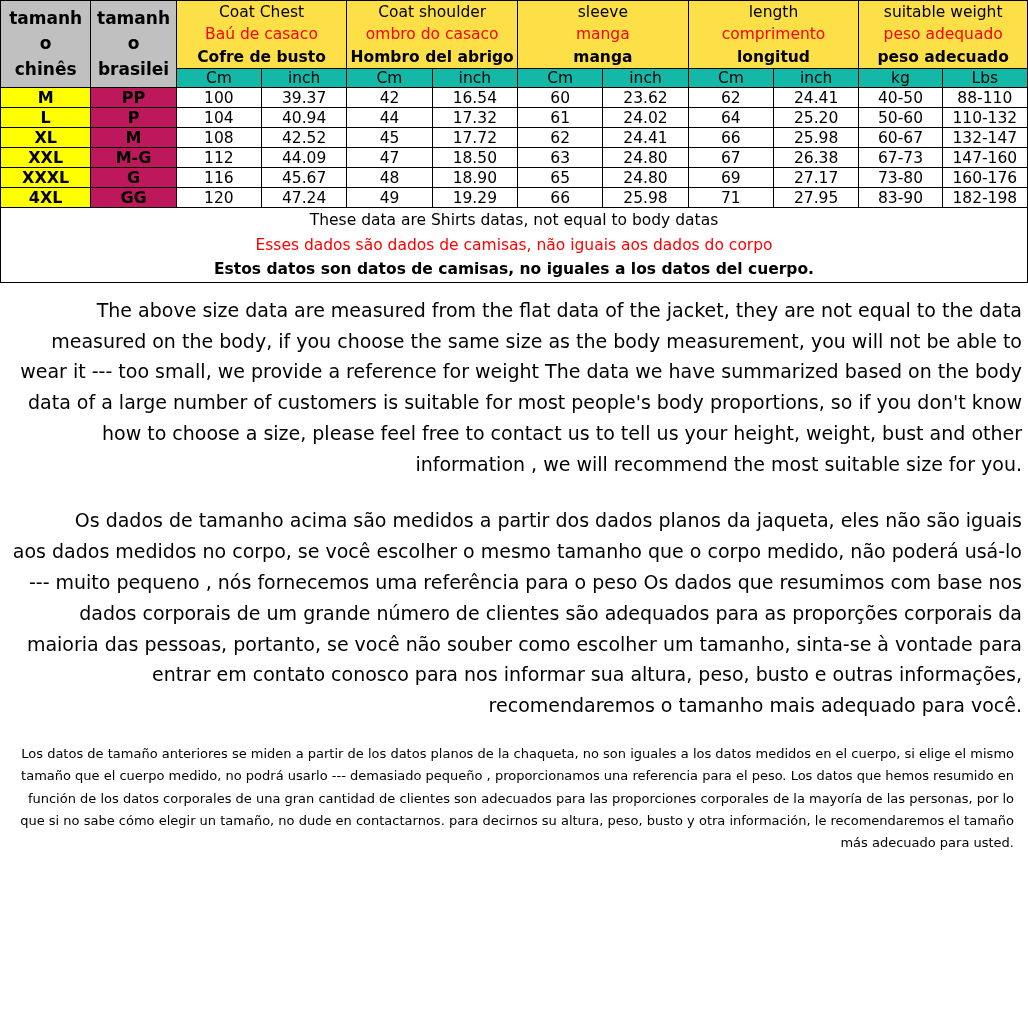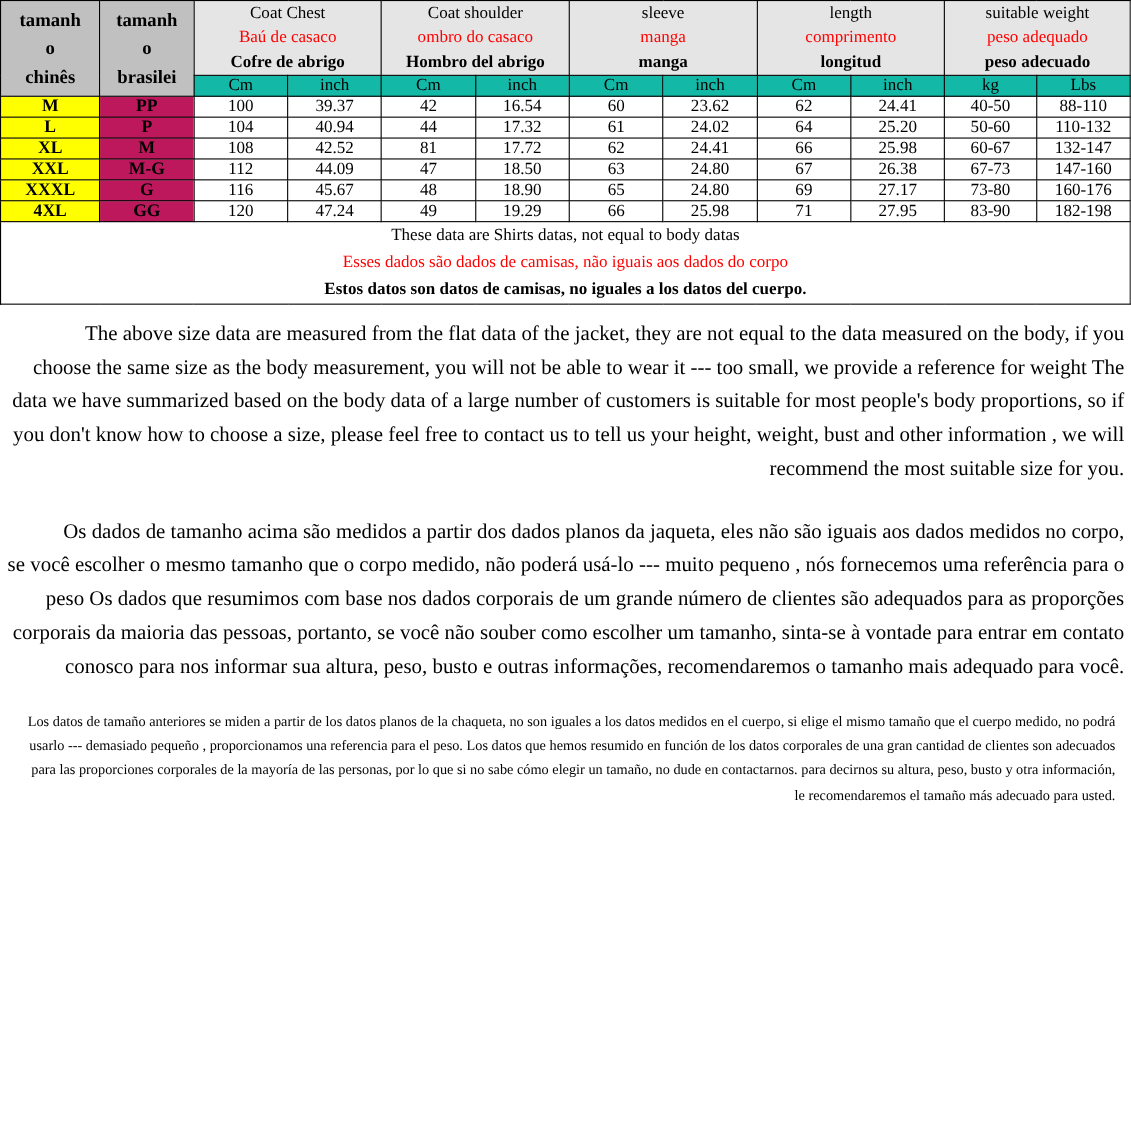--- a/index.html
+++ b/index.html
@@ -8,38 +8,37 @@
     background: #ffffff;
   }
   body {
     width: 1028px;
     font-family: "DejaVu Sans", sans-serif;
     color: #000000;
   }
   .page {
     width: 1028px;
     box-sizing: border-box;
-    font-family: Liberation Serif, serif;
   }
 
   table.size-table {
     border-collapse: collapse;
     width: 1028px;
     table-layout: fixed;
   }
   table.size-table td, table.size-table th {
     border: 1px solid #000000;
     text-align: center;
     vertical-align: middle;
     padding: 0;
   }
 
   
   .hdr-cell {
-    background: #e5e5e5;
+    background: #fde047;
     font-size: 15.5px;
     line-height: 1.45;
     padding: 3px 2px 6px 2px;
   }
   .hdr-cell .l1 { color: #000000; }
   .hdr-cell .l2 { color: #ff0000; }
   .hdr-cell .l3 { color: #000000; font-weight: bold; }
 
   .corner-cell {
     background: #c0c0c0;
@@ -129,21 +128,21 @@
         </td>
         <td class="corner-cell" rowspan="2">
           <div>tamanh</div>
           <div>o</div>
           <div>brasilei</div>
         </td>
 
         <td class="hdr-cell" colspan="2">
           <div class="l1">Coat Chest</div>
           <div class="l2">Baú de casaco</div>
-          <div class="l3">Cofre de abrigo</div>
+          <div class="l3">Cofre de busto</div>
         </td>
         <td class="hdr-cell" colspan="2">
           <div class="l1">Coat shoulder</div>
           <div class="l2">ombro do casaco</div>
           <div class="l3">Hombro del abrigo</div>
         </td>
         <td class="hdr-cell" colspan="2">
           <div class="l1">sleeve</div>
           <div class="l2">manga</div>
           <div class="l3">manga</div>
@@ -199,21 +198,21 @@
         <td class="data-cell">64</td>
         <td class="data-cell">25.20</td>
         <td class="data-cell">50-60</td>
         <td class="data-cell">110-132</td>
       </tr>
       <tr>
         <td class="cn-size">XL</td>
         <td class="br-size">M</td>
         <td class="data-cell">108</td>
         <td class="data-cell">42.52</td>
-        <td class="data-cell">81</td>
+        <td class="data-cell">45</td>
         <td class="data-cell">17.72</td>
         <td class="data-cell">62</td>
         <td class="data-cell">24.41</td>
         <td class="data-cell">66</td>
         <td class="data-cell">25.98</td>
         <td class="data-cell">60-67</td>
         <td class="data-cell">132-147</td>
       </tr>
       <tr>
         <td class="cn-size">XXL</td>

